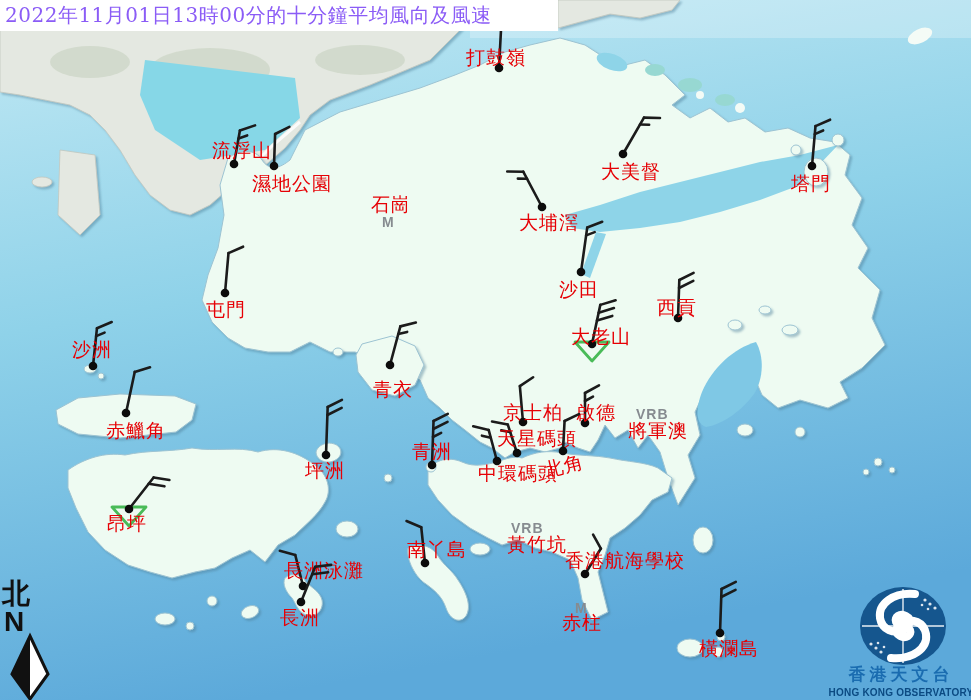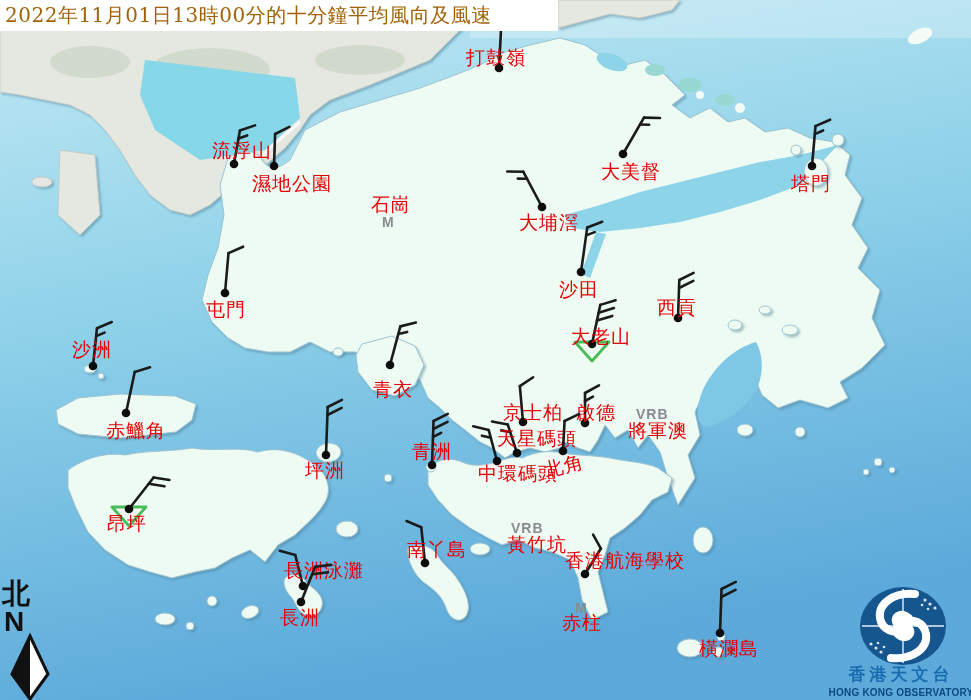--- a/index.html
+++ b/index.html
@@ -9,21 +9,21 @@
   .land{fill:#eefbf2;stroke:#9cc3d2;stroke-width:1;}
   .sz{fill:#e4e8e1;stroke:#c2c8bf;stroke-width:.8;}
   .szpatch{fill:#ccd6c6;opacity:.75;}
   .wcut{stroke:none;}
   .lbl{font-family:"DejaVu Serif",serif;font-size:19px;fill:#e60005;letter-spacing:1px;}
   .note{font-family:"Liberation Sans",sans-serif;font-size:14px;font-weight:bold;fill:#868b90;letter-spacing:1px;}
   .dot{fill:#0c0c0c;}
   .barb line{stroke:#1b1b1b;stroke-width:2.6;stroke-linecap:round;}
   .tri{fill:none;stroke:#49bb58;stroke-width:2.8;stroke-linejoin:round;}
   #title-bar{position:absolute;left:0;top:0;width:558px;height:31px;background:#ffffff;
-             font-size:20px;line-height:30px;color:#a16207;padding-left:5px;box-sizing:border-box;
+             font-size:20px;line-height:30px;color:#8b5cf6;padding-left:5px;box-sizing:border-box;
              letter-spacing:.5px;white-space:nowrap;}
   #north-box{position:absolute;left:2px;top:580px;color:#111;line-height:1;}
   #north-hanzi{font-size:28px;font-weight:bold;font-family:"DejaVu Serif",serif;}
   #north-letter{font-size:28px;font-weight:bold;font-family:"Liberation Sans",sans-serif;margin-top:0px;margin-left:2px;}
   #logo-text{position:absolute;left:826px;top:663px;width:150px;text-align:center;}
   #logo-cn{color:#1a6cb0;font-weight:bold;font-size:17px;letter-spacing:4px;
            font-family:"Liberation Sans",sans-serif;white-space:nowrap;}
   #logo-en{color:#0b4a82;font-weight:bold;font-size:10px;letter-spacing:.2px;
            font-family:"Liberation Sans",sans-serif;white-space:nowrap;margin-top:1px;}
 </style>

